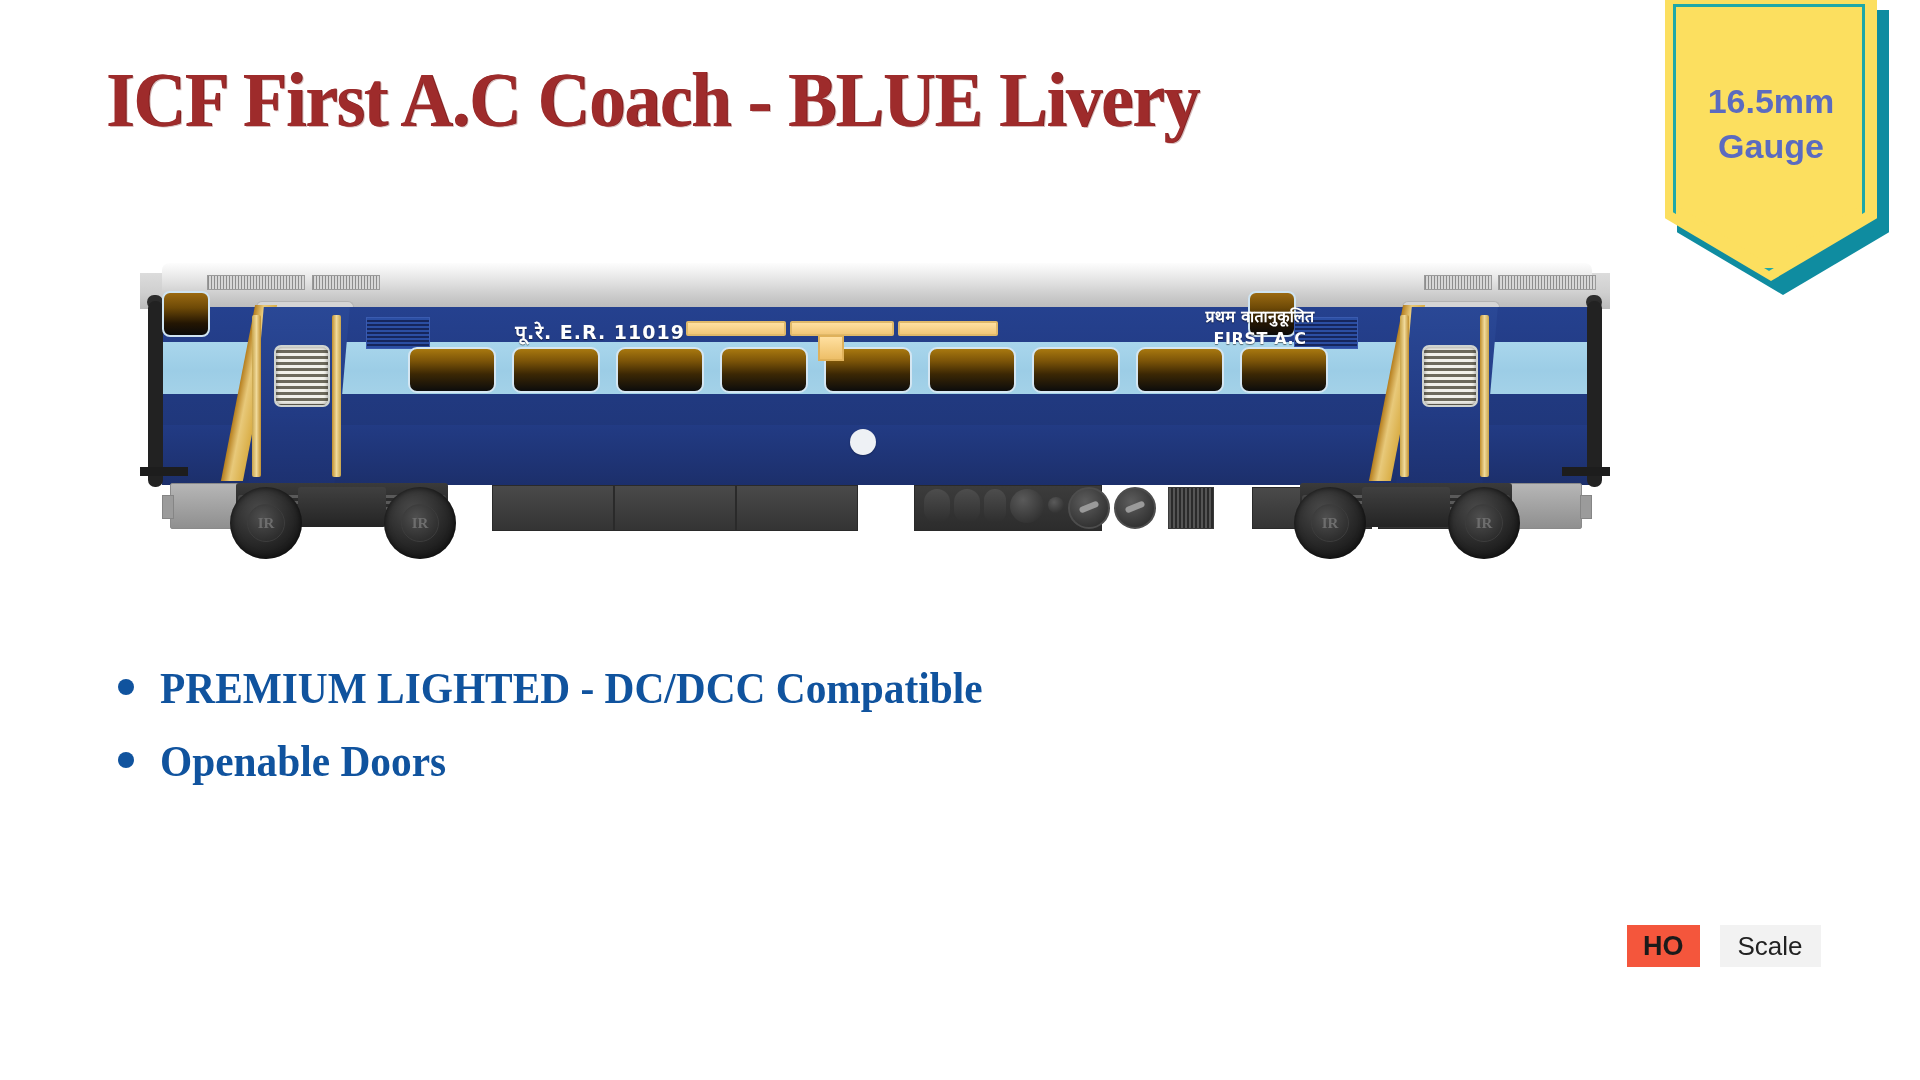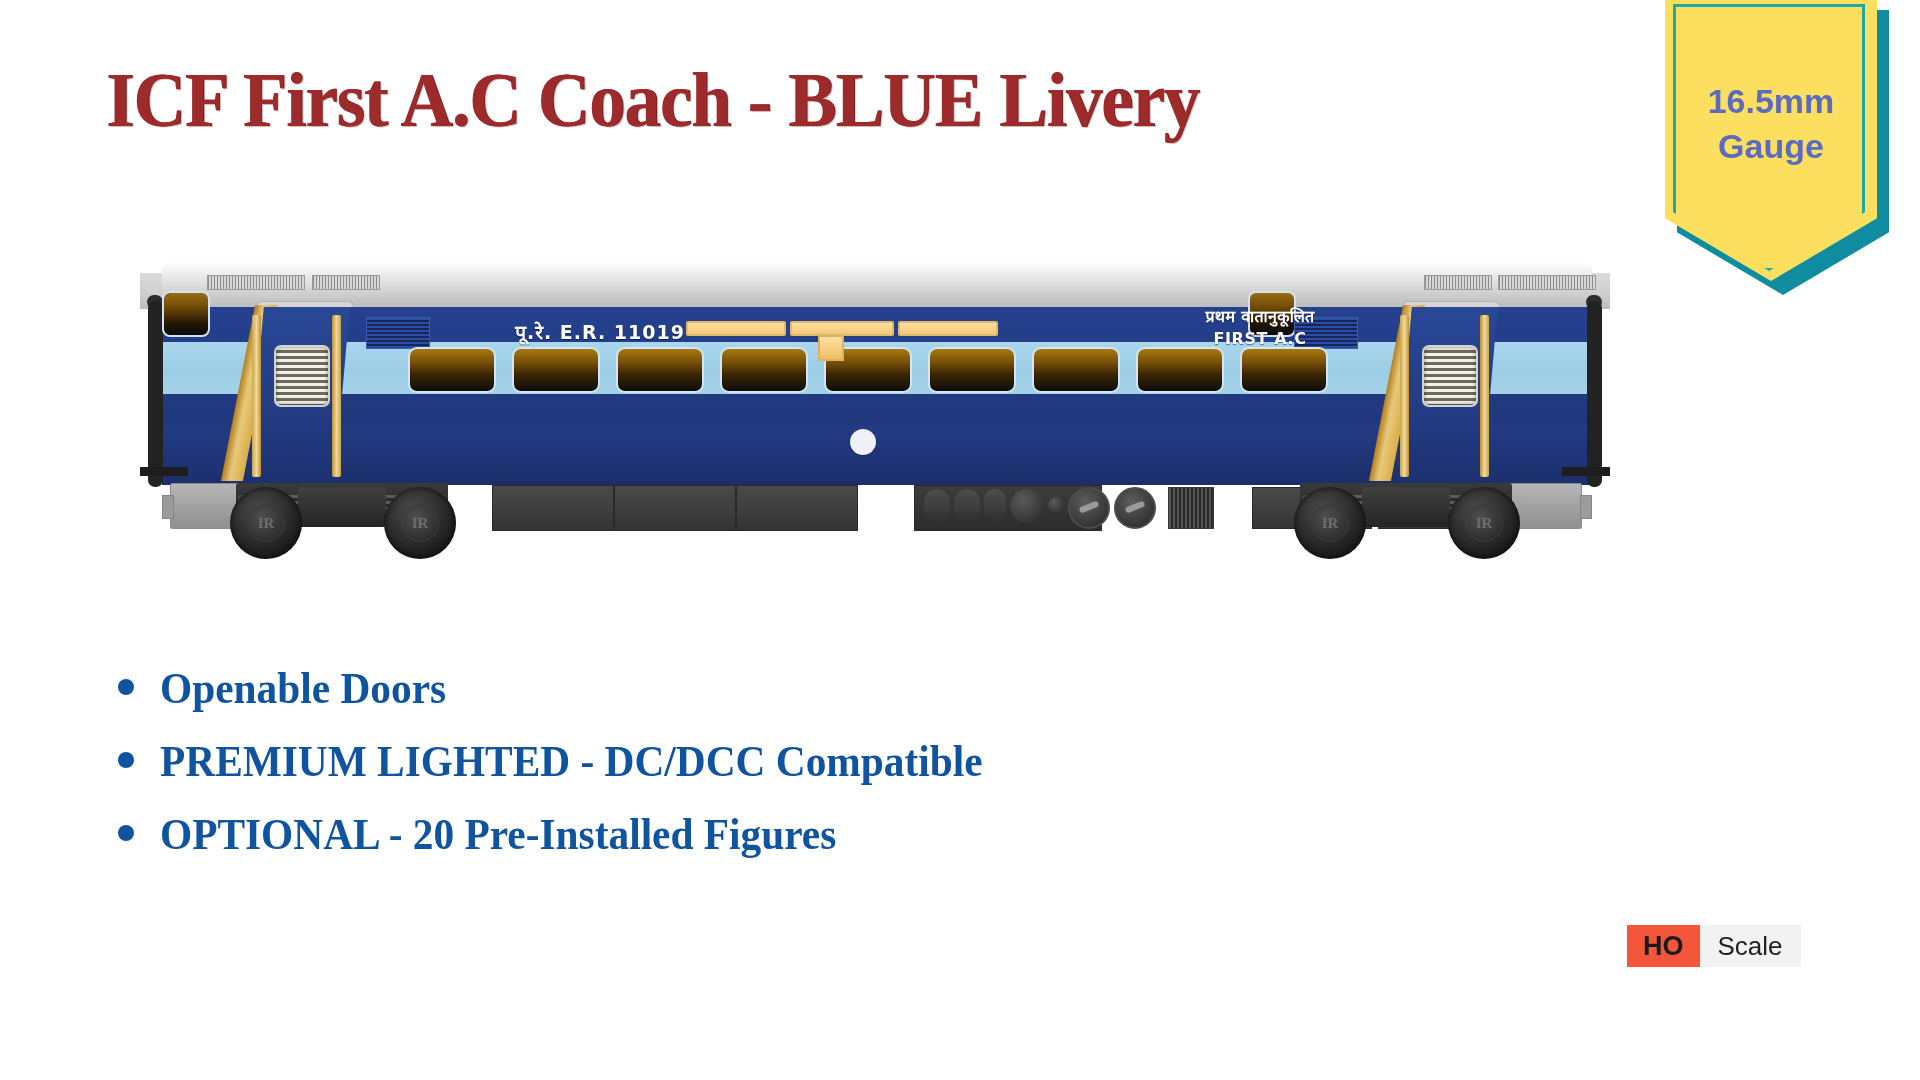--- a/index.html
+++ b/index.html
@@ -264,21 +264,21 @@
   .blt .dotm{
     flex:0 0 auto;
     width:16px;height:16px;border-radius:50%;
     background:#10539e;
     margin-right:26px;
     position:relative;top:-8px;
   }
   .blt .txt{transform:scaleX(0.94);transform-origin:left center;white-space:nowrap;}
 
   
-  .hobadge{position:absolute;left:1627px;top:925px;display:flex;height:42px;align-items:stretch;}
+  .hobadge{position:absolute;left:1627px;top:925px;display:flex;height:42px;align-items:stretch;gap:20px;}
   .hobadge .ho{
     background:#f4563c;color:#1a1a1a;
     font-size:27px;font-weight:bold;
     display:flex;align-items:center;justify-content:center;
     padding:0 16px;
   }
   .hobadge .sc{
     background:#f2f2f2;color:#222;
     font-size:26px;font-weight:normal;
     display:flex;align-items:center;justify-content:center;
@@ -418,29 +418,25 @@
       </div>
       <div class="wheel w2">
         <div class="hub">IR</div>
       </div>
     </div>
   </div>
 
   <div class="bullets" id="bullets">
       <div class="blt">
         <span class="dotm"></span>
-        <span class="txt">Openable Doors</span>
+        <span class="txt">PREMIUM LIGHTED  - DC/DCC Compatible</span>
       </div>
       <div class="blt">
         <span class="dotm"></span>
-        <span class="txt">PREMIUM LIGHTED  - DC/DCC Compatible</span>
-      </div>
-      <div class="blt">
-        <span class="dotm"></span>
-        <span class="txt">OPTIONAL - 20 Pre-Installed Figures</span>
+        <span class="txt">Openable Doors</span>
       </div>
     </div>
 
   <div class="hobadge">
     <div class="ho">HO</div>
     <div class="sc">Scale</div>
   </div>
 
 </div>
 

